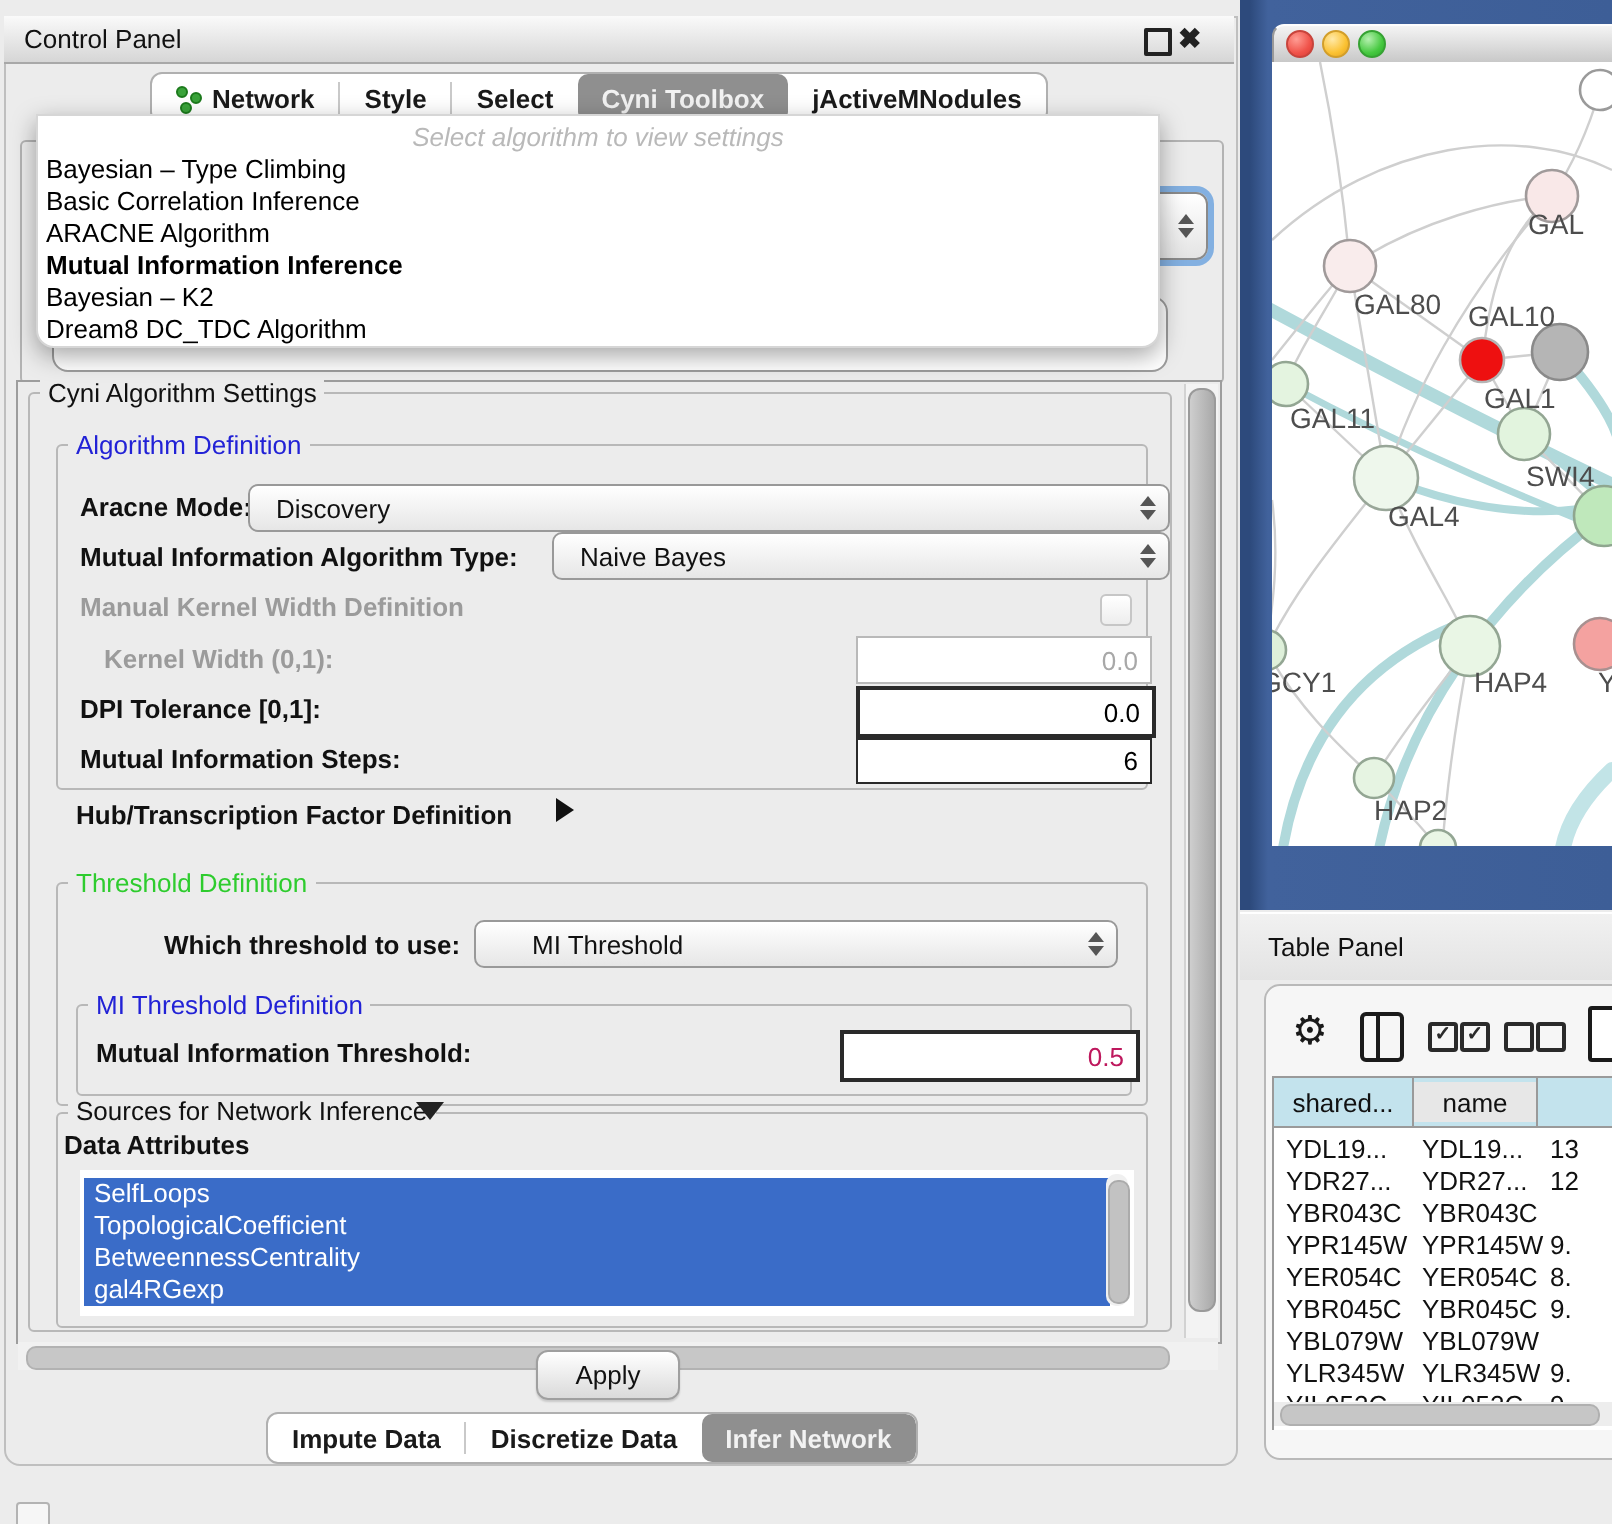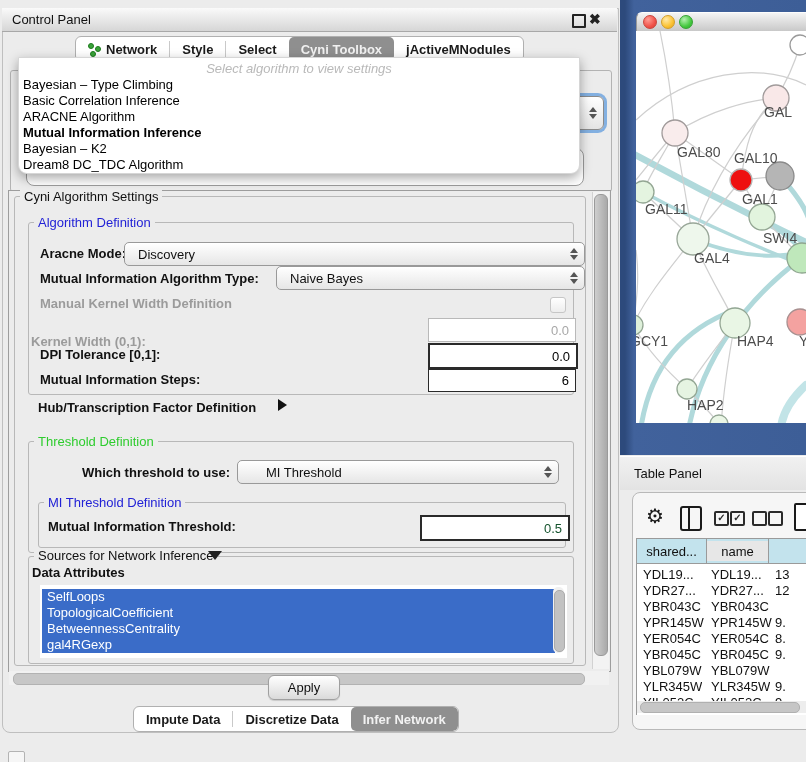--- a/index.html
+++ b/index.html
@@ -183,21 +183,21 @@
     <span>Naive Bayes</span>
     <span class="stepper">
         <span class="tri-u"></span>
         <span class="tri-d"></span>
       </span>
   </div>
 
   <div class="abs lbl dis" style="left:40px;top:296px;">Manual Kernel Width Definition</div>
   <div class="abs checkbox" style="left:550px;top:297px;"></div>
 
-  <div class="abs lbl dis" style="left:31px;top:322px;margin-top:12px;">Kernel Width (0,1):</div>
+  <div class="abs lbl dis" style="left:52px;top:322px;">Kernel Width (0,1):</div>
   <div class="abs field" style="left:428px;top:318px;width:140px;height:22px;border:1px solid #b9b9b9;color:#a8a8a8;">0.0</div>
 
   <div class="abs lbl" style="left:40px;top:347px;">DPI Tolerance [0,1]:</div>
   <div class="abs field" style="left:428px;top:343px;width:140px;height:22px;border:2px solid #2a2a2a;color:#000;">0.0</div>
 
   <div class="abs lbl" style="left:40px;top:372px;">Mutual Information Steps:</div>
   <div class="abs field" style="left:428px;top:369px;width:140px;height:21px;border:1px solid #2a2a2a;color:#000;">6</div>
 
   <div class="abs lbl" style="left:38px;top:400px;">Hub/Transcription Factor Definition</div>
   <div class="abs arrow-r" style="left:278px;top:399px;"></div>
@@ -210,21 +210,21 @@
     <span>MI Threshold</span>
     <span class="stepper">
         <span class="tri-u"></span>
         <span class="tri-d"></span>
       </span>
   </div>
 
   <div class="abs groupbox" style="left:38px;top:502px;width:526px;height:44px;"></div>
   <div class="abs grouplabel" style="left:44px;top:496px;color:#2222d6;">MI Threshold Definition</div>
   <div class="abs lbl" style="left:48px;top:519px;">Mutual Information Threshold:</div>
-  <div class="abs field" style="left:420px;top:515px;width:140px;height:22px;border:2px solid #2a2a2a;color:#14532d;">0.5</div>
+  <div class="abs field" style="left:420px;top:515px;width:140px;height:22px;border:2px solid #2a2a2a;color:#be185d;">0.5</div>
 
   <div class="abs groupbox" style="left:28px;top:556px;width:544px;height:106px;"></div>
   <div class="abs grouplabel" style="left:34px;top:549px;color:#111;">Sources for Network Inference</div>
   <div class="abs arrow-d" style="left:208px;top:551px;"></div>
   <div class="abs lbl" style="left:32px;top:565px;">Data Attributes</div>
 
   <div class="abs" id="list-box"></div>
   <div class="abs list-item" style="top:589px;">SelfLoops</div>
   <div class="abs list-item" style="top:605px;">TopologicalCoefficient</div>
   <div class="abs list-item" style="top:621px;">BetweennessCentrality</div>

